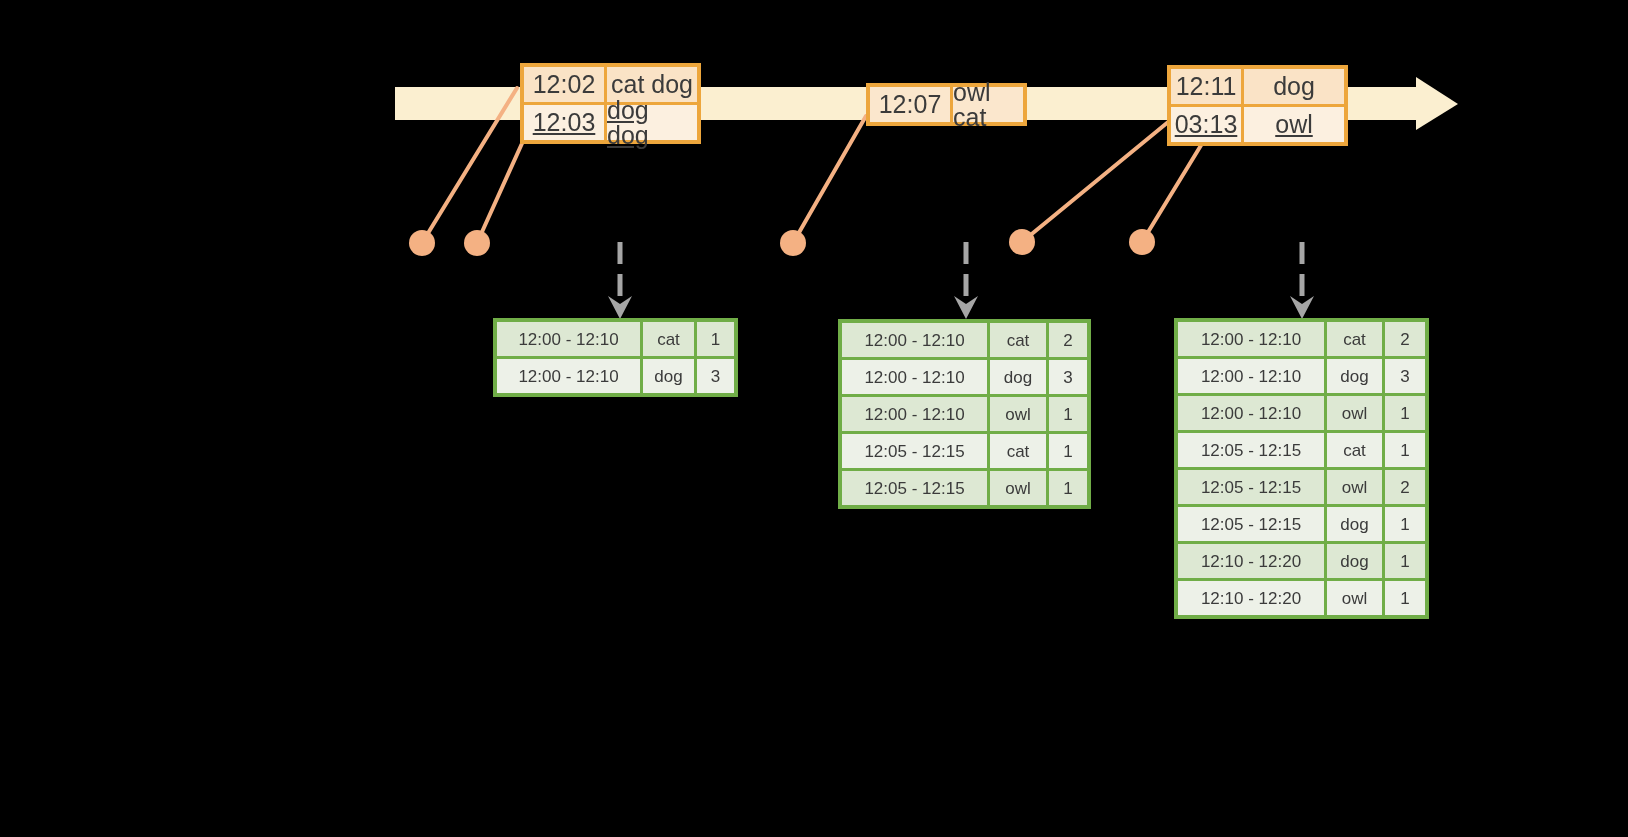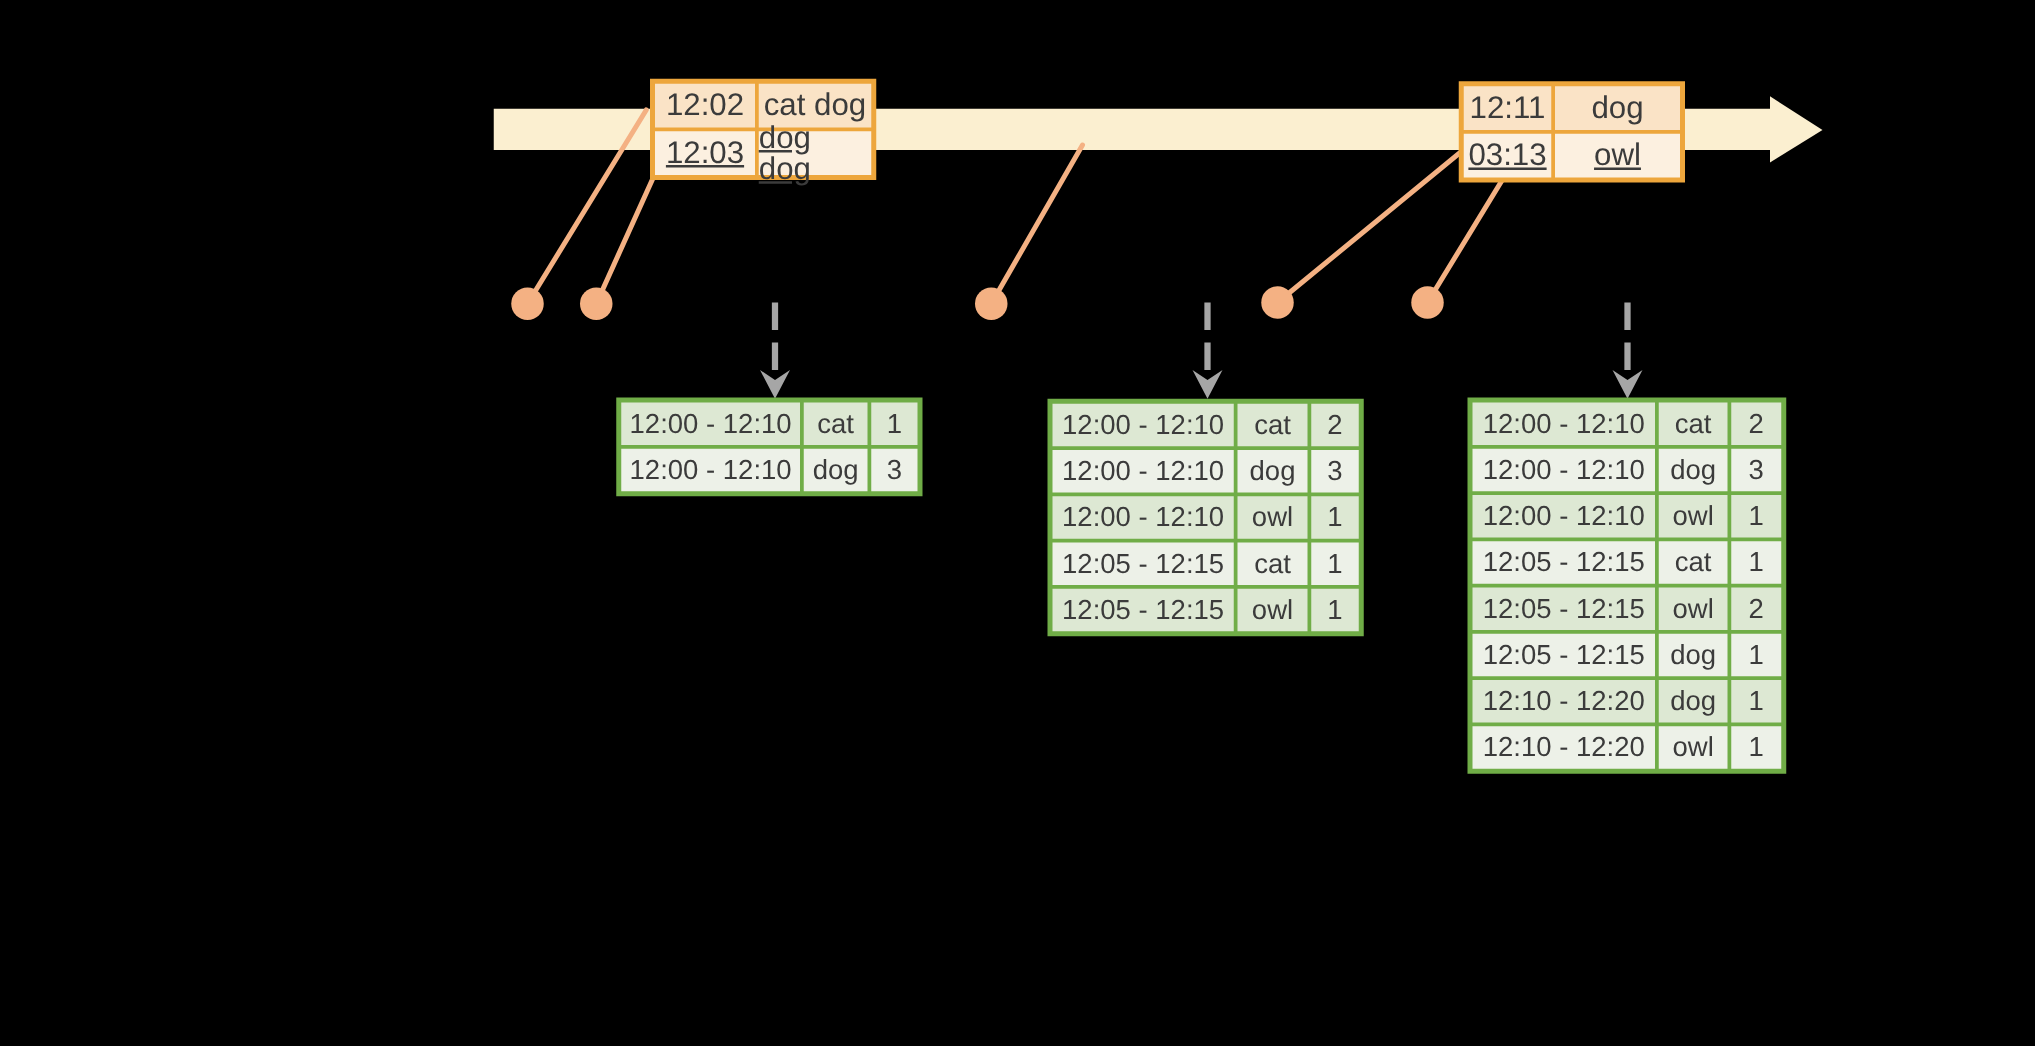--- a/index.html
+++ b/index.html
@@ -34,21 +34,21 @@
   .rtable{
     position:absolute;
     display:grid;
     gap:3px;
     padding:4px;
     background:var(--result-border,#70AD47);
     grid-auto-rows:34px;
   }
   .rtable .cell{
     display:flex;align-items:center;justify-content:center;
-    font-size:22px;line-height:1;
+    font-size:17px;line-height:1;
   }
   .rtable .cell.d{background:var(--result-row-dark,#DDE8D3);}
   .rtable .cell.l{background:var(--result-row-light,#EDF1E8);}
 </style>
 </head>
 <body>
 
 <div class="stage">
 
   <svg width="1628" height="837" viewBox="0 0 1628 837">
@@ -84,20 +84,24 @@
     </g>
   </svg>
 
   <div class="etable" style="left:520px;top:63px;grid-template-columns:80px 90px;">
     <div class="cell d">12:02</div>
     <div class="cell d">cat dog</div>
     <div class="cell l">12:03</div>
     <div class="cell l">dog dog</div>
   </div>
 
+  <div class="etable" style="left:866px;top:83px;grid-template-columns:80px 70px;">
+    <div class="cell s">12:07</div>
+    <div class="cell s">owl cat</div>
+  </div>
 
   <div class="etable" style="left:1167px;top:65px;grid-template-columns:70px 100px;">
     <div class="cell d">12:11</div>
     <div class="cell d">dog</div>
     <div class="cell l">03:13</div>
     <div class="cell l">owl</div>
   </div>
 
   <div class="rtable" style="left:493px;top:318px;grid-template-columns:143px 51px 37px;">
     <div class="cell d">12:00 - 12:10</div>

